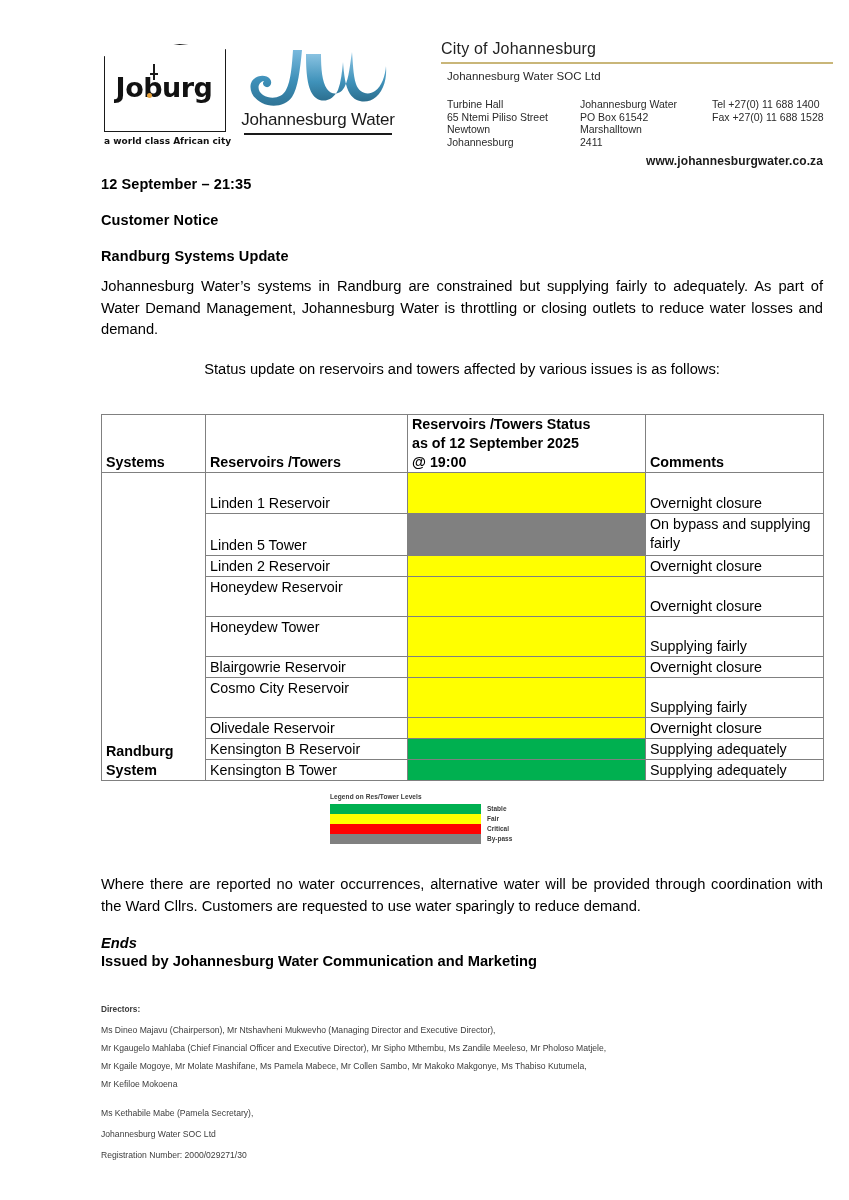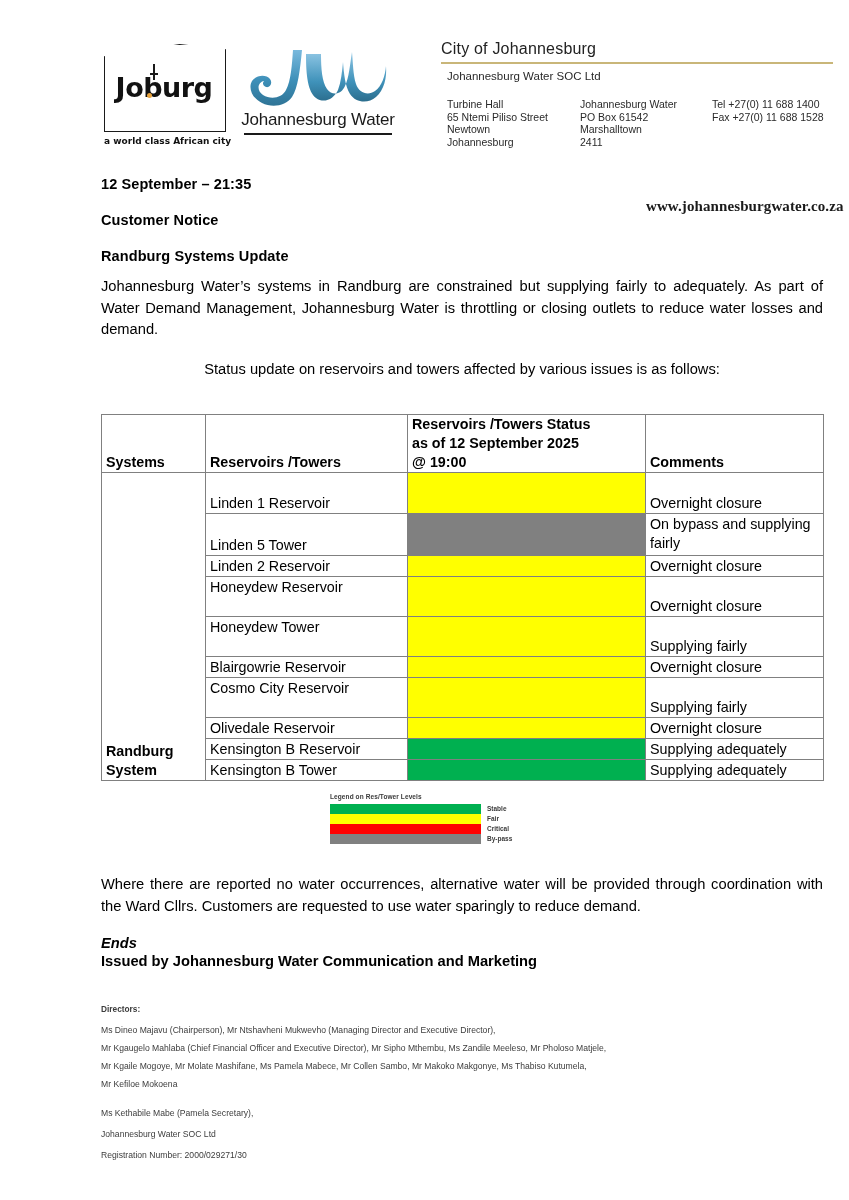--- a/index.html
+++ b/index.html
@@ -155,26 +155,25 @@
     font-size: 10.5px;
     line-height: 12.6px;
     color: #2a2a2a;
   }
   .contact-col.c1 { width: 133px; }
   .contact-col.c2 { width: 132px; }
   .contact-col.c3 { width: 128px; }
   .contact-web {
     position: absolute;
     left: 205px; top: 114px;
-    font-family: Liberation Serif, serif;
-    font-weight: bold;
-    font-size: 15px;
+    font-family: Liberation Sans, sans-serif;
+    font-weight: bold;
+    font-size: 12px;
     color: #1a1a1a;
     letter-spacing: 0.1px;
-    margin-top: 44px;
   }
 
   
   .body-area {
     position: absolute;
     left: 101px; top: 176px;
     width: 722px;
   }
   .line-head {
     font-weight: bold;

